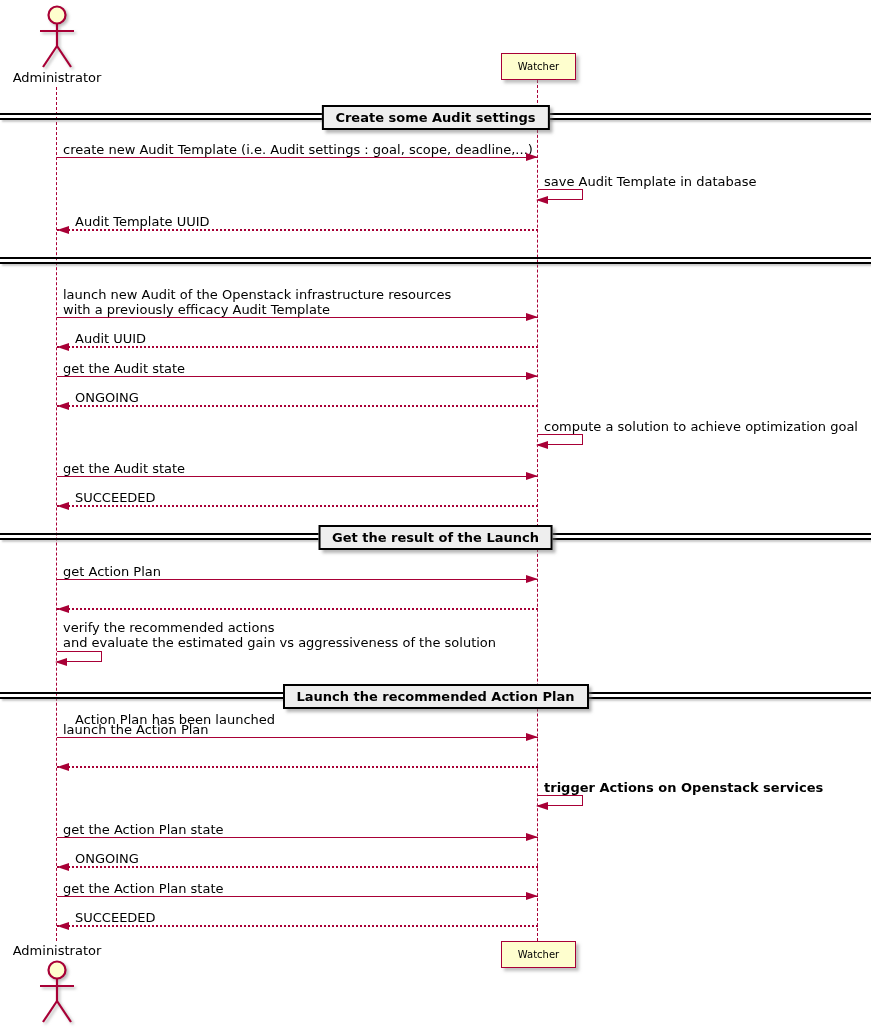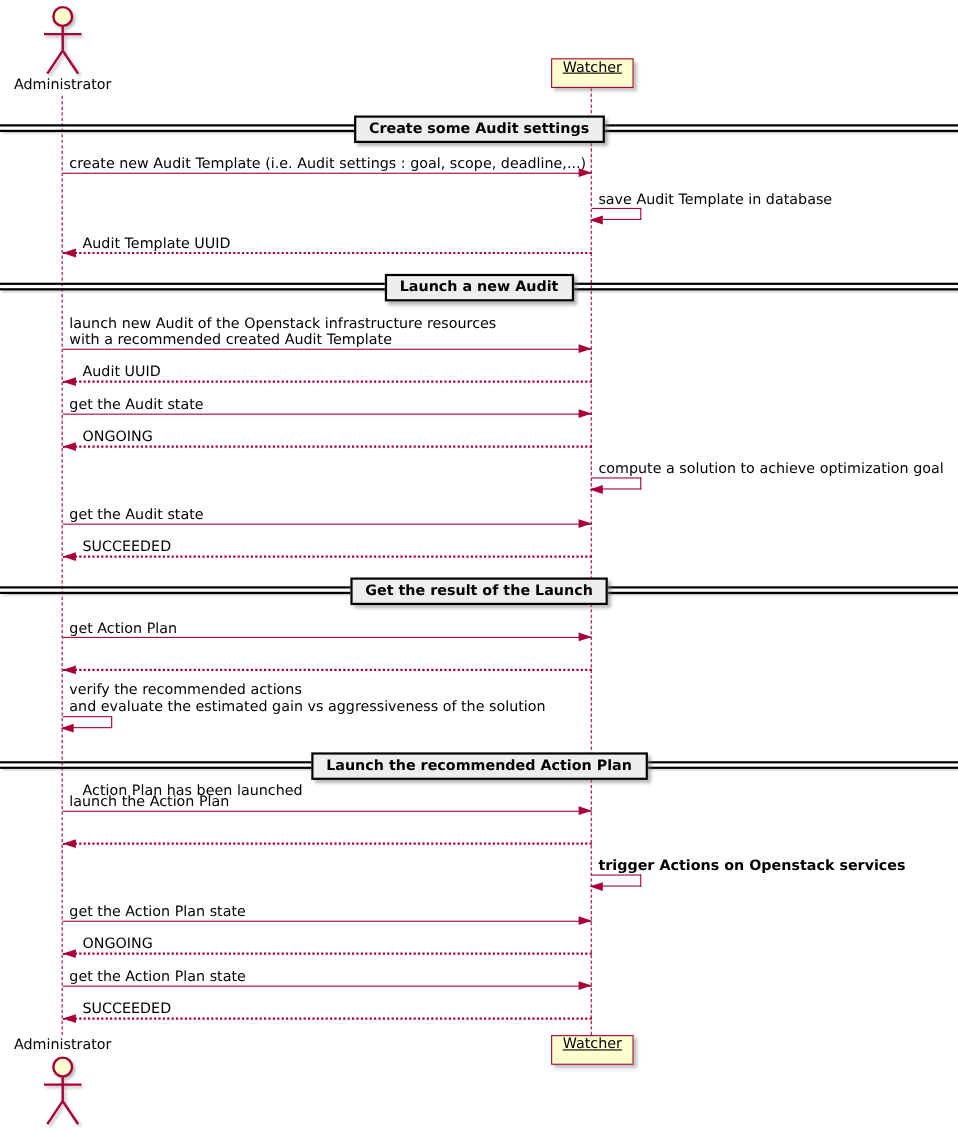--- a/index.html
+++ b/index.html
@@ -20,24 +20,23 @@
   }
   .lifeline{
     position:absolute;width:0;
     border-left:1.5px dashed var(--accent);
   }
   .participant-box{
     position:absolute;
     background:var(--participant-fill);
     border:1.8px solid var(--accent);
     box-shadow:3px 3px 3px rgba(140,140,140,0.55);
-    font-size:13px;
-    display:flex;align-items:flex-start;justify-content:center;
+    font-size:10px;
+    display:flex;align-items:center;justify-content:center;
     box-sizing:border-box;
-    text-decoration:underline;
   }
   .actor-figure{position:absolute;filter:drop-shadow(2.5px 2.5px 1.5px rgba(140,140,140,0.6));}
   .actor-label{
     position:absolute;font-size:13px;white-space:nowrap;
     transform:translateX(-50%);
   }
   .divider-rule{
     position:absolute;left:0;width:871px;height:3px;
     border-top:2px solid var(--rule);
     border-bottom:2px solid var(--rule);
@@ -117,24 +116,23 @@
   <div class="self-loop" style="left:538px;top:189px;">
       <span class="ah ah-left"></span>
     </div>
 
   <div class="msg-label nowrap" style="left:75px;top:214px;">Audit Template UUID</div>
   <div class="arrow-dotted" style="left:57px;top:229px;width:481px;">
       <span class="ah ah-left"></span>
     </div>
 
   <div class="divider-rule" style="top:257px;"></div>
-  <div class="divider-box" style="top:249px;">Launch a new Audit</div>
 
   <div class="msg-label" style="left:63px;top:287px;">launch new Audit of the Openstack infrastructure resources
-with a recommended created Audit Template</div>
+with a previously efficacy Audit Template</div>
   <div class="arrow-solid" style="left:57px;top:317px;width:481px;">
       <span class="ah ah-right"></span>
     </div>
 
   <div class="msg-label nowrap" style="left:75px;top:331px;">Audit UUID</div>
   <div class="arrow-dotted" style="left:57px;top:346px;width:481px;">
       <span class="ah ah-left"></span>
     </div>
 
   <div class="msg-label nowrap" style="left:63px;top:361px;">get the Audit state</div>

